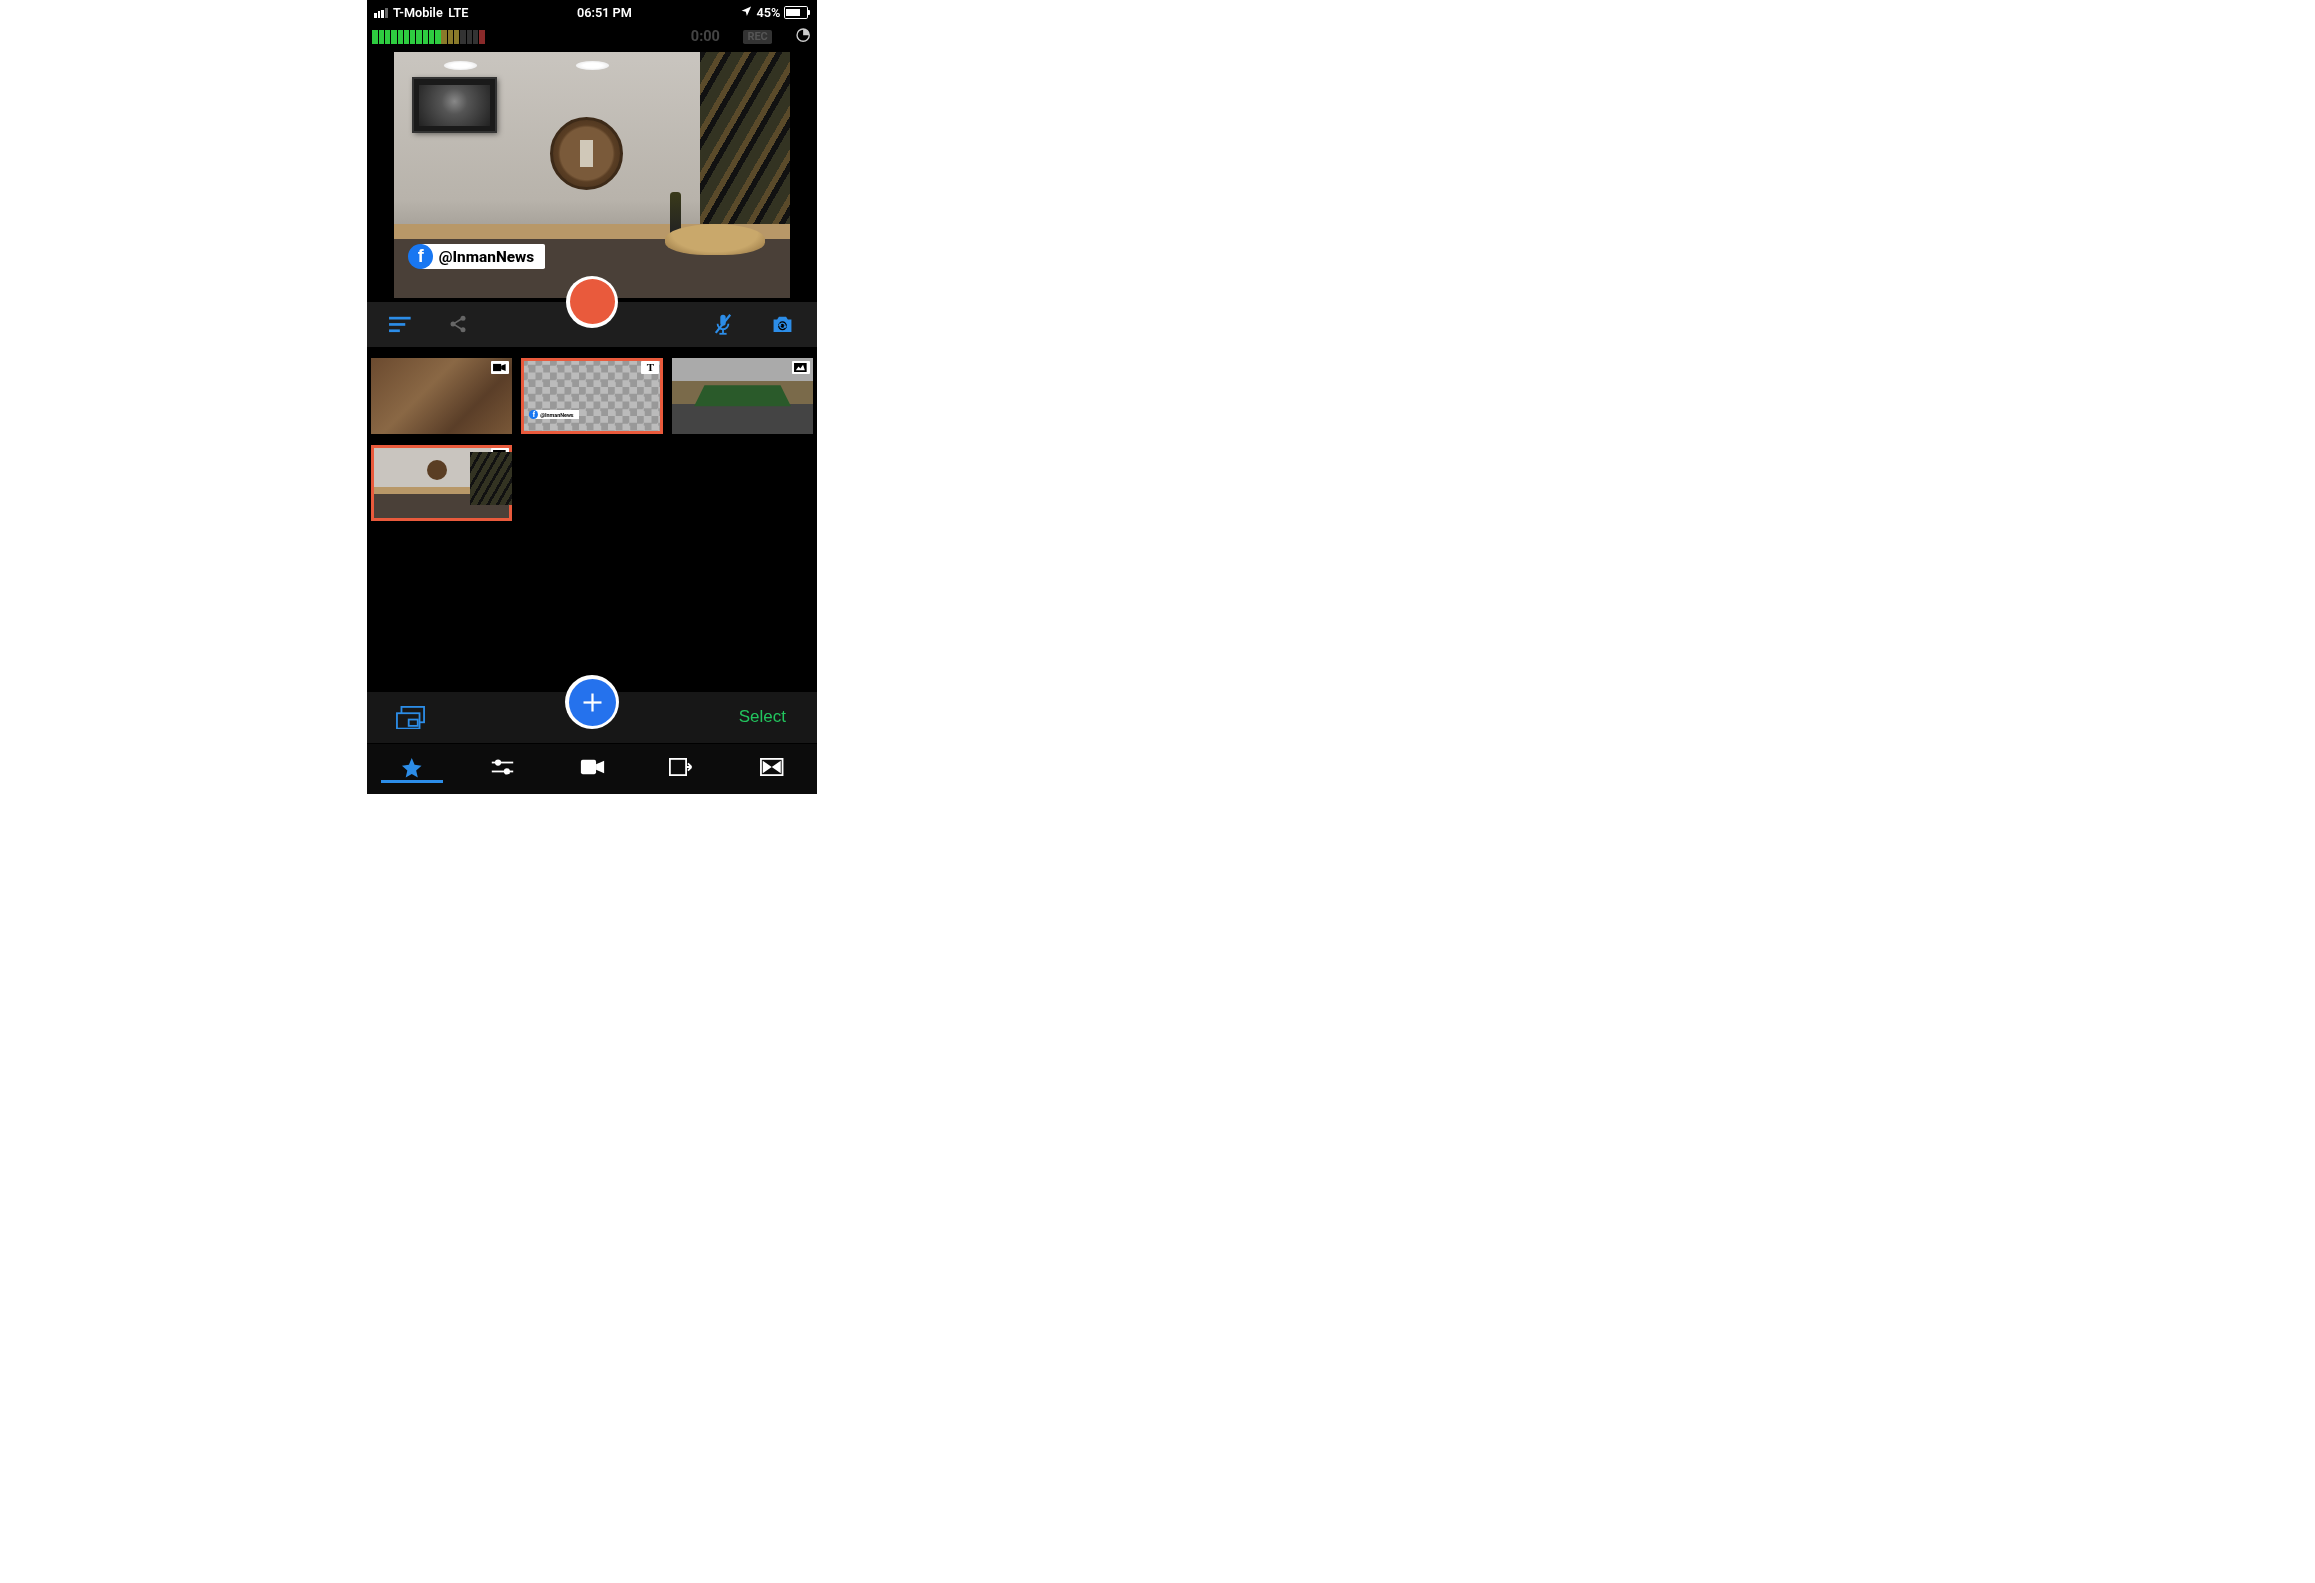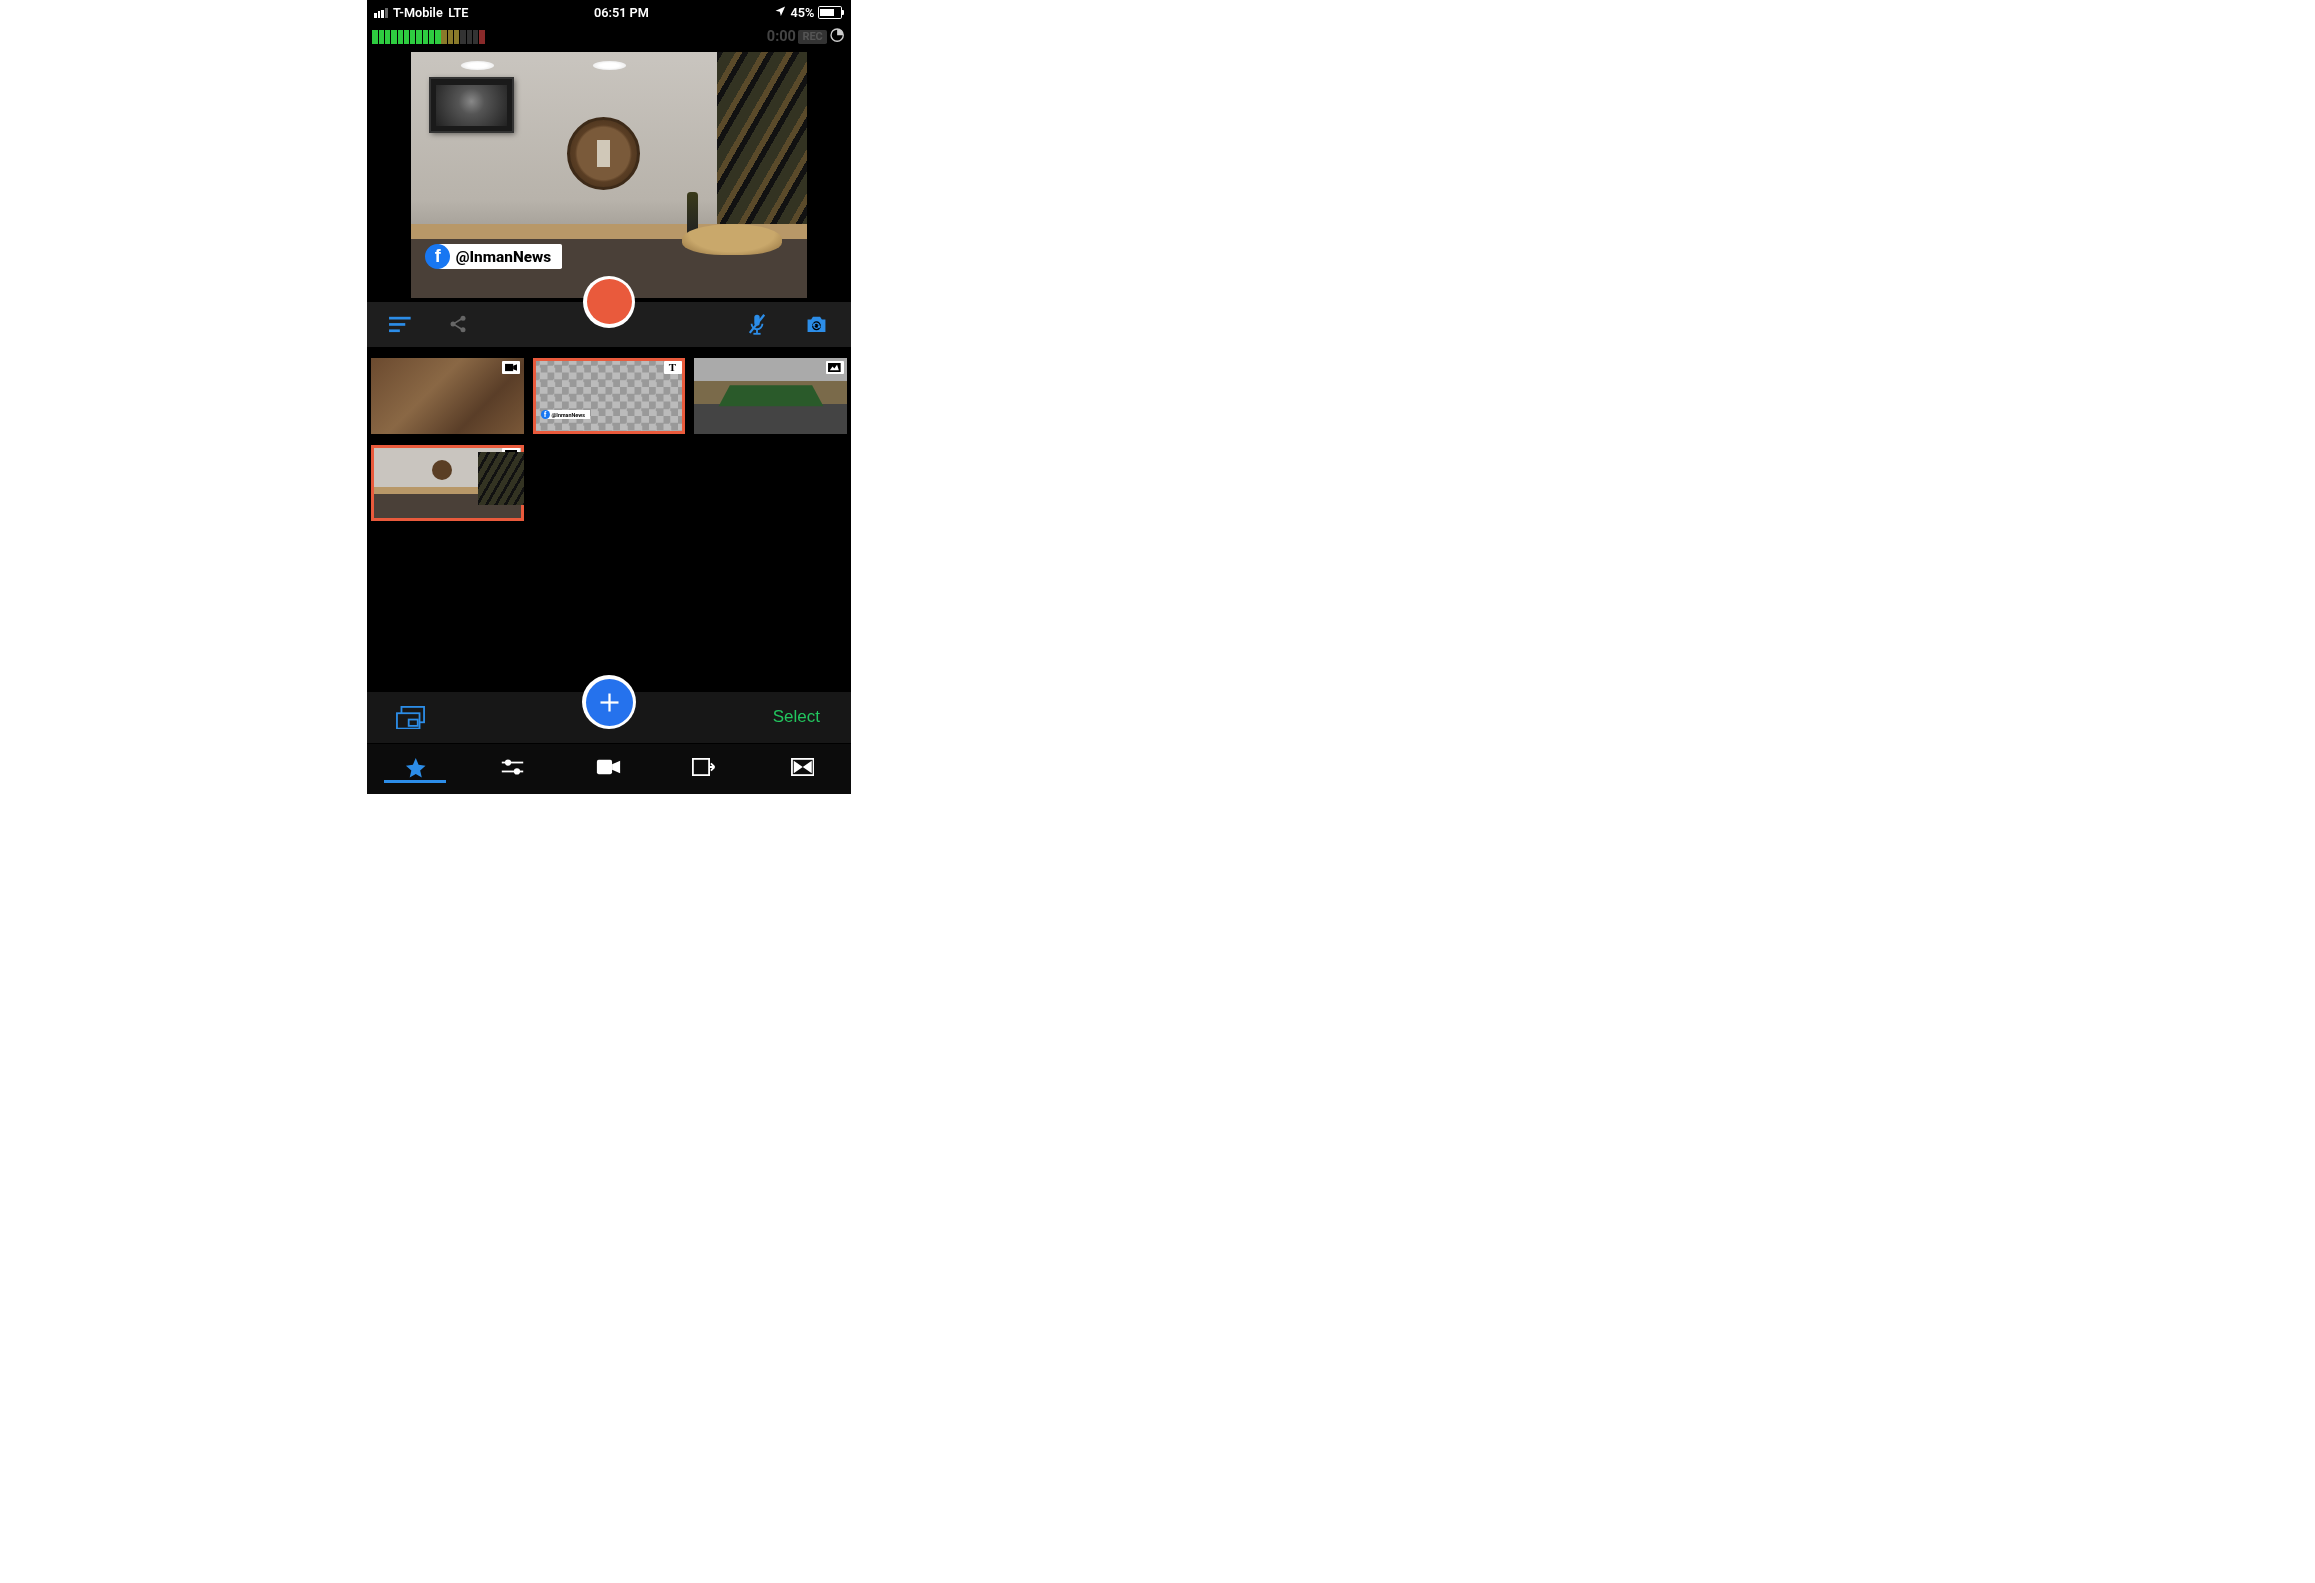--- a/index.html
+++ b/index.html
@@ -1,17 +1,17 @@
 <!DOCTYPE html>
 <html style="font-size:14.5px"><head>
 <meta charset="utf-8">
 <style>
   html,body{margin:0;padding:0;background:#fff;font-family:-apple-system,BlinkMacSystemFont,"Segoe UI",Roboto,Helvetica,Arial,sans-serif;width:2316px;height:1584px;overflow:hidden}
   .page{display:flex;align-items:flex-start;justify-content:flex-start}
-  .phone{width:484px;background:#000;color:#fff;margin-left:367px;margin-top:0}
+  .phone{width:450px;background:#000;color:#fff;margin-left:367px;margin-top:0}
   .status-bar{display:flex;align-items:center;justify-content:space-between;padding:3.6px 9px 3.6px 7.2px;height:18px;font-size:12.7px;font-weight:600}
   .sb-left{display:flex;align-items:center;gap:5.4px}
   .sb-right{display:flex;align-items:center;gap:3.6px}
   .signal{display:flex;align-items:flex-end;gap:0.9px}
   .signal span{width:2.7px;background:#fff;display:block}
   .signal span:nth-child(1){height:4.5px}
   .signal span:nth-child(2){height:6.3px}
   .signal span:nth-child(3){height:8.1px}
   .signal span:nth-child(4){height:10px;background:#666}
   .battery{width:22px;height:11px;border:0.9px solid #fff;border-radius:1.8px;position:relative;display:flex;align-items:center}
@@ -19,21 +19,21 @@
   .battery-fill{background:#fff;height:7.2px;margin:0 0.9px;width:66%}
 
   .rec-bar{display:flex;align-items:center;justify-content:space-between;padding:1.8px 5.4px;height:20px}
   .audio-meter{display:flex;gap:0.9px}
   .audio-meter div{display:flex;gap:0.9px}
   .audio-meter span{width:5.4px;height:6.3px;display:block}
   .am-row{display:flex;gap:0.9px}
   .am-green span{background:#2ecc40}
   .am-yellow span{background:#333}
   .am-red span{background:#333}
-  .rec-right{display:flex;align-items:center;gap:2px;color:#444;font-weight:700;font-size:14.5px}
+  .rec-right{display:flex;align-items:center;gap:23px;color:#444;font-weight:700;font-size:14.5px}
   .rec-box{background:#333;color:#555;padding:0.9px 4.5px;font-size:11px;border-radius:1.8px}
 
   .preview{position:relative;height:253px;background:#000;display:flex;align-items:center;justify-content:center}
   .preview-img{width:396px;height:246px;position:relative;overflow:hidden}
   .room-scene{position:absolute;inset:0;background:linear-gradient(#c9c5bf 0%,#b8b3ab 60%,#7a756d 100%)}
   .ceiling-lights{position:absolute;top:9px;left:0;right:0;display:flex;justify-content:space-around}
   .ceiling-lights span{width:33px;height:9px;background:radial-gradient(ellipse,#fff 40%,#eee 70%,transparent 100%);border-radius:50%}
   .tv{position:absolute;top:25px;left:18px;width:81px;height:52px;background:#1a1a1a;border:2.7px solid #333;box-shadow:1.8px 1.8px 5.4px rgba(0,0,0,.5)}
   .tv-img{position:absolute;inset:5.4px;background:radial-gradient(circle at 50% 40%,#888 0,#555 30%,#222 100%)}
   .barrel{position:absolute;top:65px;left:156px;width:67px;height:67px;border-radius:50%;background:radial-gradient(circle at 50% 50%,#7a5a3a 55%,#5a3e24 60%,#3d2a18 100%);border:3.6px solid #3d2a18}

